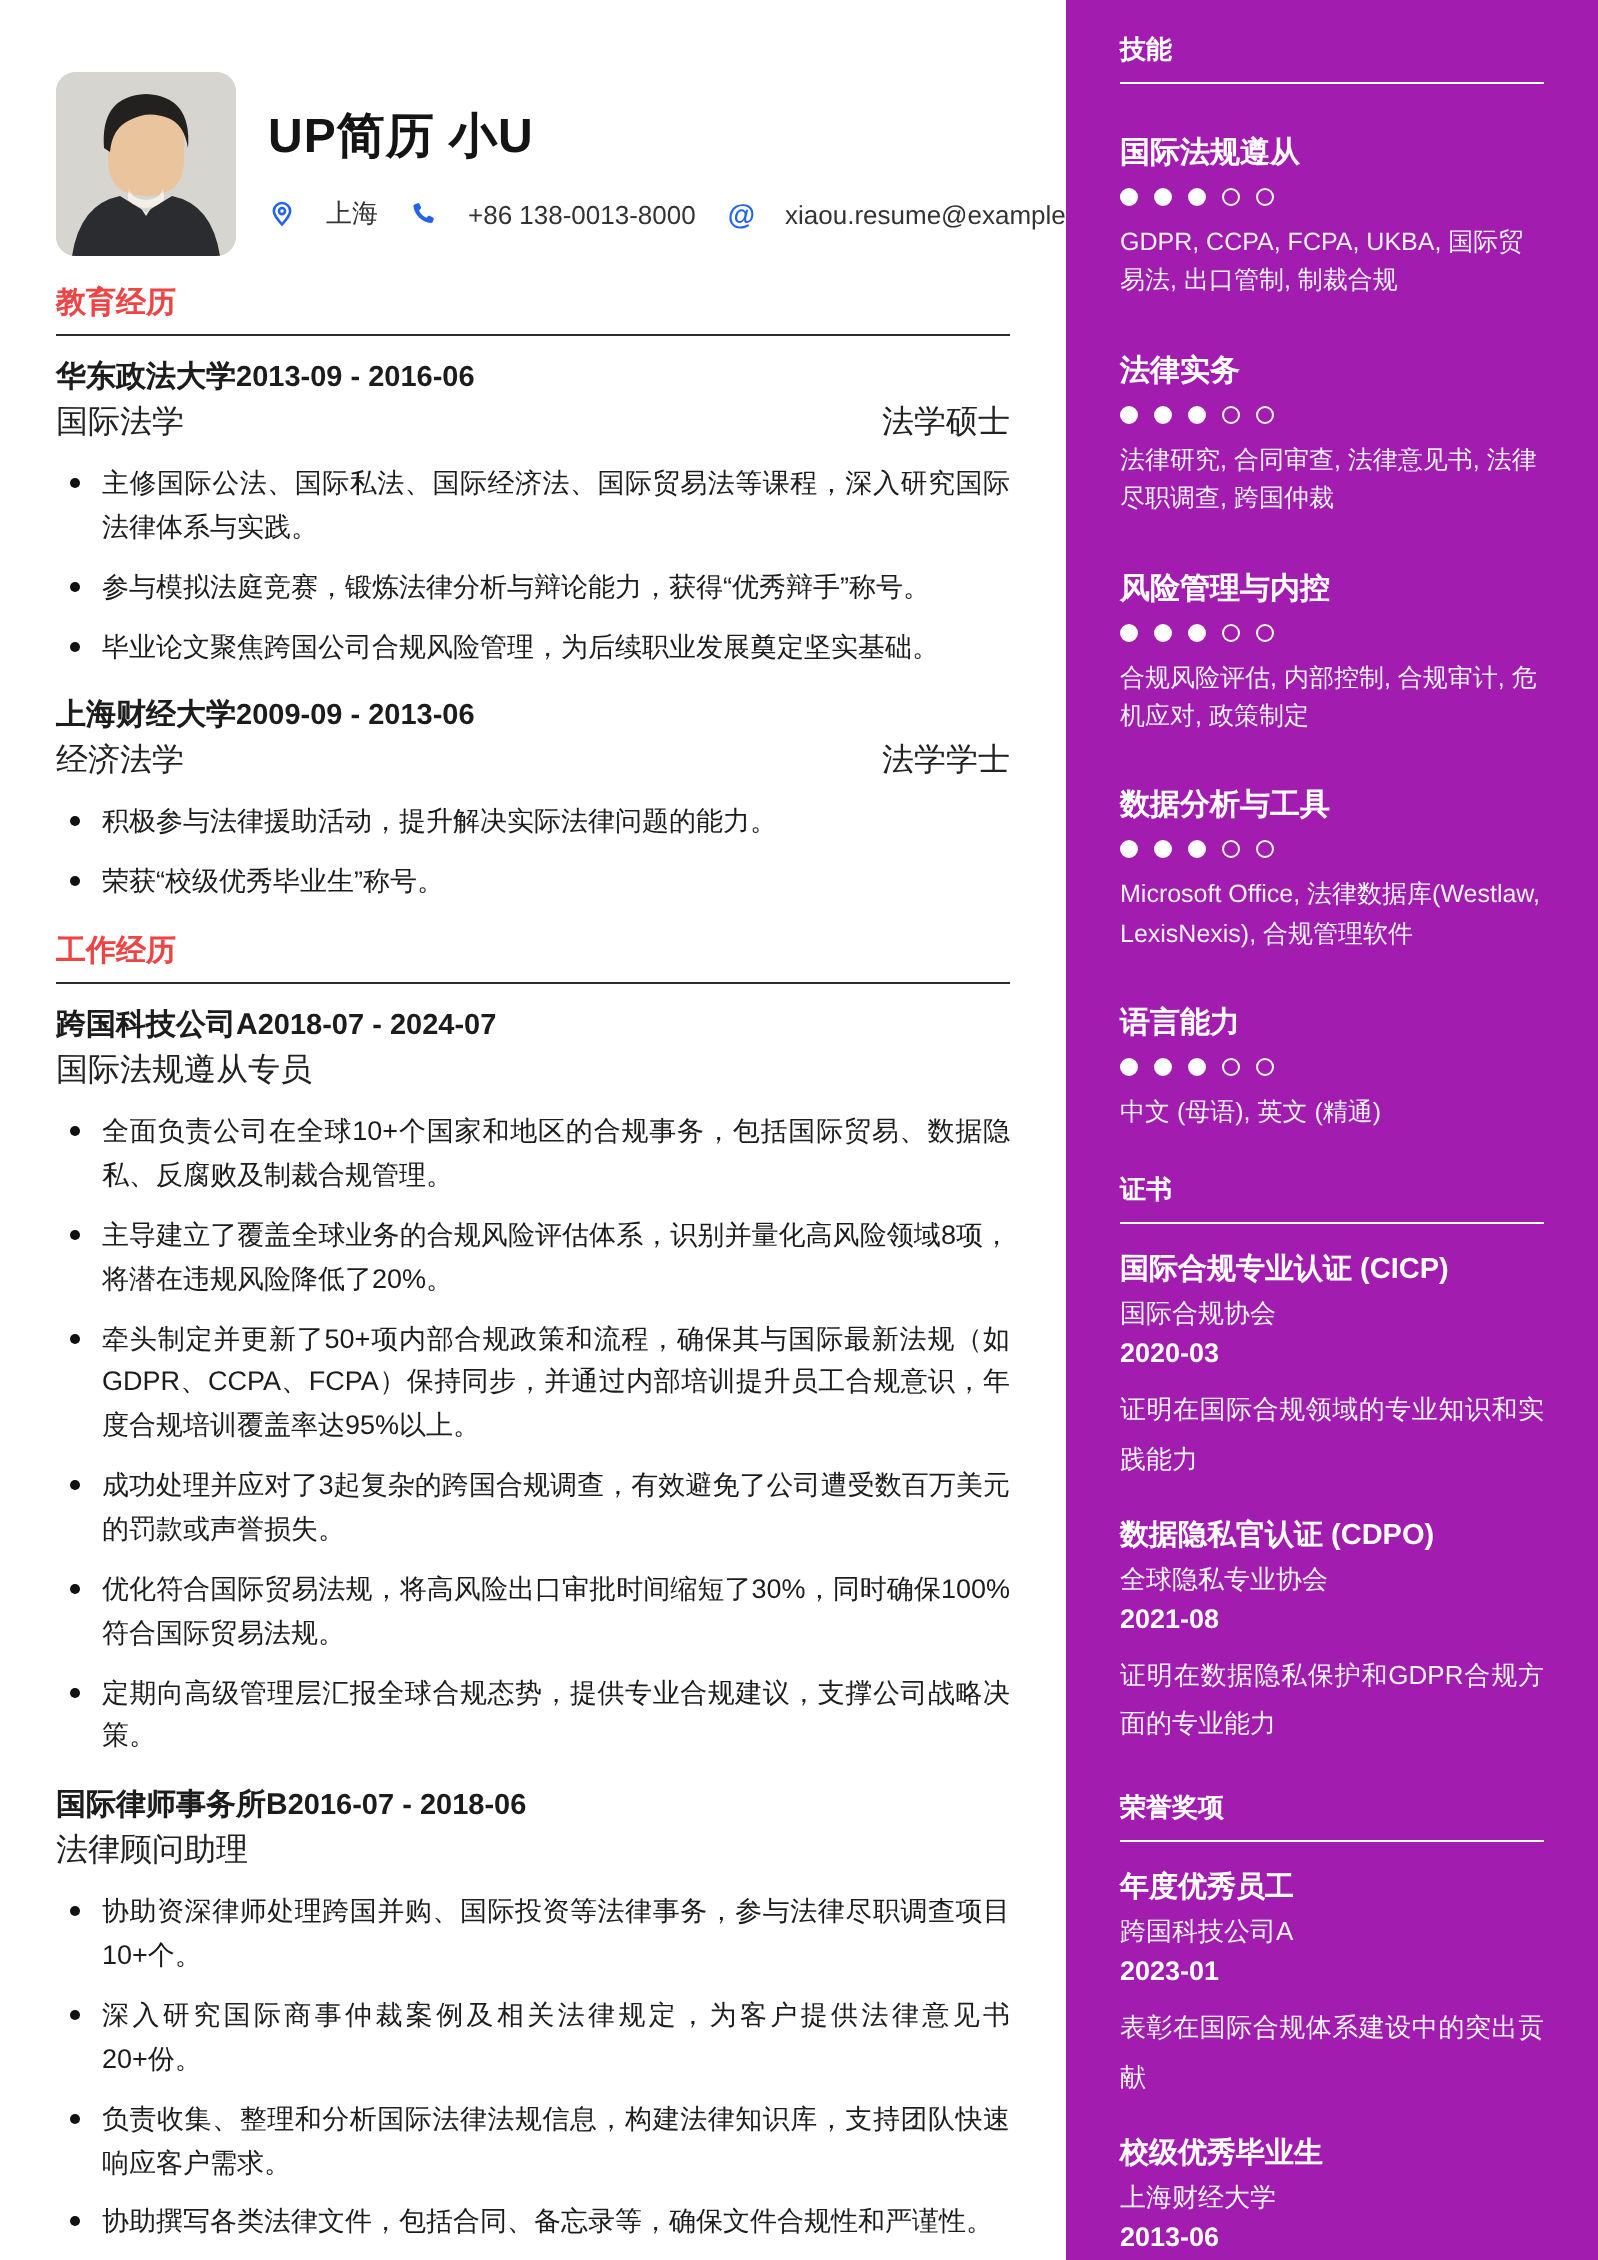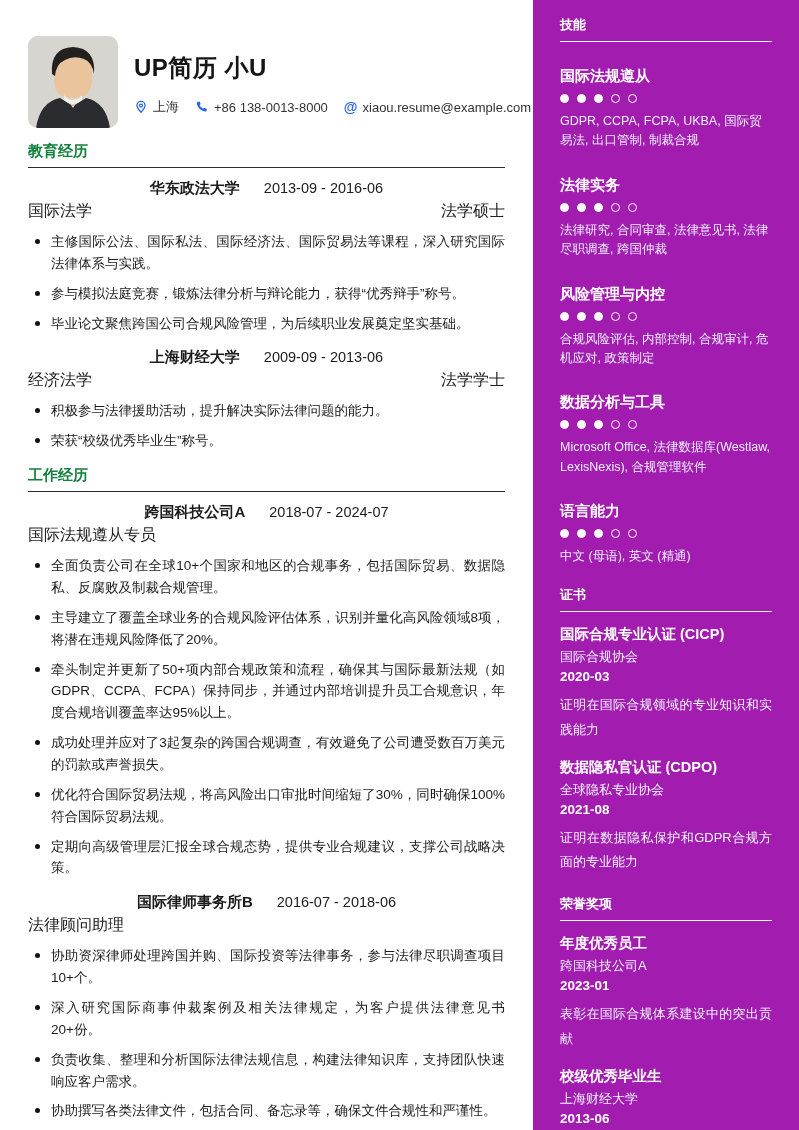--- a/index.html
+++ b/index.html
@@ -10,30 +10,30 @@
     color:#1c1c1c;
   }
   
   .main { position:absolute; left:0; top:0; width:533px; height:994px; padding:36px 28px 0 28px; }
   .header { display:flex; gap:16px; align-items:center; margin-bottom:14px; }
   .photo { width:90px; height:92px; border-radius:10px; overflow:hidden; flex:none; background:#d8d6d1; }
   .photo svg { display:block; width:100%; height:100%; }
   .head-right { padding-top:4px; }
   .name { font-size:24px; font-weight:700; color:#141414; margin-bottom:14px; letter-spacing:.5px; }
   .contact { display:flex; align-items:center; gap:16px; font-size:13px; color:#333; white-space:nowrap; }
-  .contact .citem { display:flex; align-items:center; gap:5px; }
+  .contact .citem { display:flex; align-items:center; gap:15px; }
   .contact .ic { width:14px; height:14px; flex:none; display:inline-flex; }
   .contact .ic svg { width:14px; height:14px; }
   .at-glyph { color:#2563eb; font-weight:700; font-size:14px; line-height:14px; }
 
   .sec { margin-bottom:10px; }
-  .sec-title { font-size:15px; font-weight:700; color:#15803d; padding-bottom:6px; border-bottom:1.5px solid #2b2b2b; margin-bottom:11px; }
-  .row { display:flex; justify-content:center; align-items:baseline;gap:24px; }
+  .sec-title { font-size:15px; font-weight:700; color:#ef4444; padding-bottom:6px; border-bottom:1.5px solid #2b2b2b; margin-bottom:11px; }
+  .row { display:flex; justify-content:flex-start; align-items:baseline; }
   .org-name { font-size:15px; font-weight:700; }
-  .period { font-size:14.5px; font-weight:400; }
+  .period { font-size:14.5px; font-weight:700; }
   .sub-row { display:flex; justify-content:space-between; font-size:16px; color:#222; margin-top:3px; }
   ul.bullets { list-style:none; margin:9px 0 14px 0; }
   ul.bullets li { position:relative; padding-left:23px; font-size:13.5px; line-height:1.62; margin-bottom:8px; text-align:justify; color:#1c1c1c; }
   ul.bullets li::before { content:""; position:absolute; left:7px; top:8px; width:5px; height:5px; border-radius:50%; background:#111; }
   .b { font-weight:400; }
   .item { margin-bottom:2px; }
 
   
   .sidebar { position:absolute; left:533px; top:0; width:266px; height:1130px; background:#a21caf; color:#ffffff; padding:16px 27px 0 27px; }
   .sb-sec { margin-bottom:20px; }

